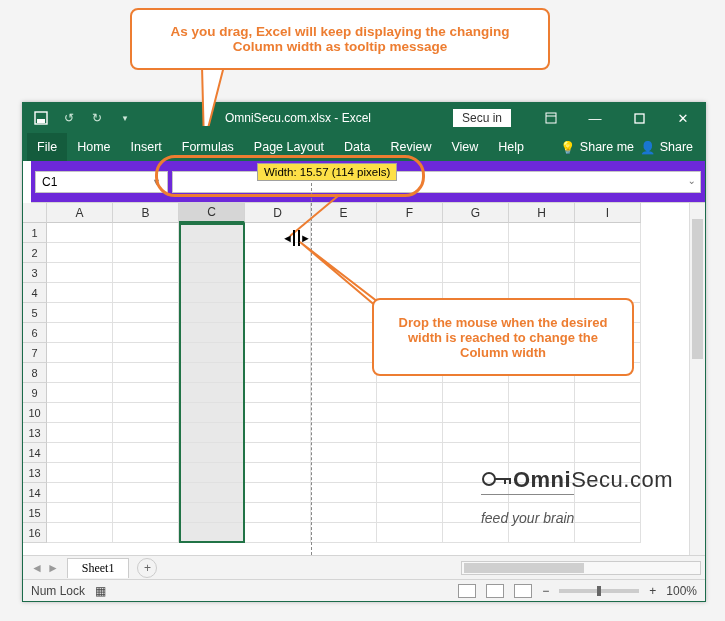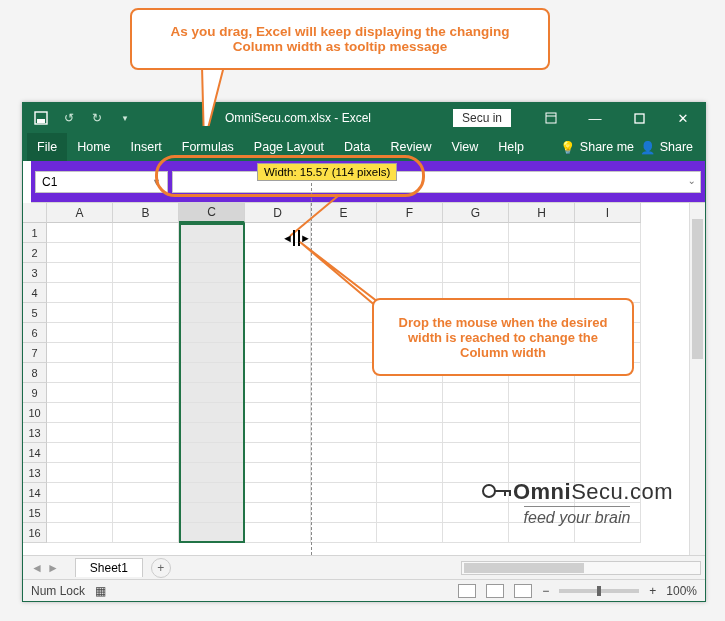--- a/index.html
+++ b/index.html
@@ -60,38 +60,38 @@
 .connector{position:absolute;z-index:54;pointer-events:none;}
 .connector line{stroke:#ED7D31;stroke-width:2;}
 
 
 .callout-right{position:absolute;left:372px;top:298px;width:262px;height:78px;background:#fff;border:2px solid #ED7D31;border-radius:8px;display:flex;align-items:center;justify-content:center;padding:6px 12px;text-align:center;font-size:13px;font-weight:600;color:#ED7D31;z-index:60;}
 .callout-right-tail{position:absolute;left:300px;top:242px;width:90px;height:70px;z-index:59;}
 
 
 .sheettabs{height:24px;border-top:1px solid #d4d4d4;background:#f3f3f3;display:flex;align-items:center;font-size:12px;}
 .navtris{display:flex;gap:4px;padding:0 8px;color:#9a9a9a;}
-.sheettab{background:#fff;border:1px solid #ccc;border-bottom:none;padding:2px 14px;margin-left:8px;}
+.sheettab{background:#fff;border:1px solid #ccc;border-bottom:none;padding:2px 14px;margin-left:0;font-family:Liberation Serif, serif;}
 .addsheet{width:20px;height:20px;border:1px solid #ccc;border-radius:50%;display:flex;align-items:center;justify-content:center;margin-left:8px;color:#666;}
 .hscroll-area{flex:1;display:flex;align-items:center;justify-content:flex-end;padding-right:4px;}
 .hscroll{width:240px;height:14px;border:1px solid #ccc;background:#f8f8f8;position:relative;}
 .hscroll .thumb{position:absolute;left:2px;top:1px;height:10px;width:120px;background:#cfcfcf;}
 
 
 .statusbar{height:22px;border-top:1px solid #d4d4d4;background:#f3f3f3;display:flex;align-items:center;font-size:12px;color:#444;padding:0 8px;}
 .statusbar .right{margin-left:auto;display:flex;align-items:center;gap:10px;}
 .viewbtn{width:18px;height:14px;border:1px solid #999;background:#fff;}
 .zoomslider{width:80px;height:4px;background:#ccc;position:relative;}
 .zoomslider .zthumb{position:absolute;left:38px;top:-3px;width:4px;height:10px;background:#666;}
 
 
-.logo{position:absolute;right:52px;bottom:94px;text-align:center;z-index:40;color:#333;pointer-events:none;}
+.logo{position:absolute;right:52px;bottom:94px;text-align:left;z-index:40;color:#333;pointer-events:none;}
 .logo .main{font-size:22px;font-weight:500;letter-spacing:0.5px;}
 .logo .main .o{font-weight:700;}
-.logo .sub{font-size:16px;font-style:italic;color:#555;border-top:1px solid #888;display:inline-block;padding-top:2px;}
+.logo .sub{font-size:14px;font-style:italic;color:#555;border-top:1px solid #888;display:inline-block;padding-top:15px;}
 .logo .key{display:inline-block;vertical-align:middle;margin-right:2px;}
 
 
 .dragline{position:absolute;top:218px;bottom:72px;left:310px;border-left:1px dashed #888;z-index:30;pointer-events:none;}
 
 
 .vscroll{position:absolute;right:0;top:0;bottom:0;width:16px;background:#f3f3f3;border-left:1px solid #ddd;}
 .vscroll .vthumb{position:absolute;top:16px;left:2px;right:2px;height:140px;background:#cfcfcf;}
 </style>
 </head>

